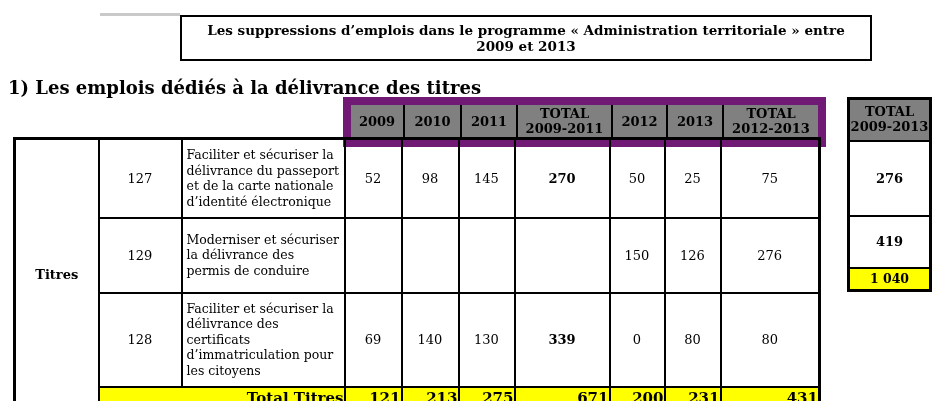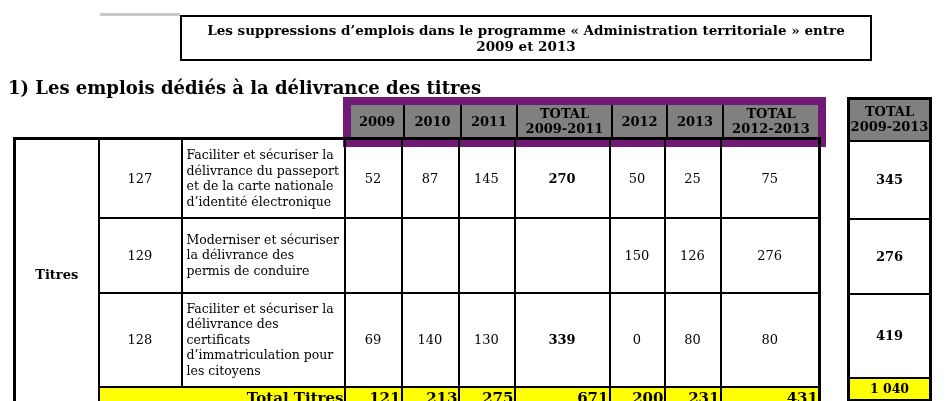--- a/index.html
+++ b/index.html
@@ -138,21 +138,21 @@
         <col style="width:55px">
         <col style="width:56px">
       <col style="width:99px">
     </colgroup>
     <tbody>
         <tr style="height:78px">
       <td class="group" rowspan="4">Titres</td>
       <td>127</td>
       <td class="desc">Faciliter et sécuriser la délivrance du passeport et de la carte nationale d’identité électronique</td>
       <td>52</td>
-      <td>87</td>
+      <td>98</td>
       <td>145</td>
       <td class="bold-total">270</td>
       <td>50</td>
       <td>25</td>
       <td>75</td>
     </tr>
     <tr style="height:75px">
       <td>129</td>
       <td class="desc">Moderniser et sécuriser la délivrance des permis de conduire</td>
       <td></td>
@@ -189,27 +189,24 @@
 
   <table class="grand-table">
     <colgroup>
         <col style="width:82px">
       </colgroup>
     <tbody>
         <tr style="height:42px">
       <td class="gt-header">TOTAL
 2009-2013</td>
     </tr>
-    <tr style="height:78px">
-      <td>345</td>
-    </tr>
     <tr style="height:75px">
       <td>276</td>
     </tr>
-    <tr style="height:84px">
+    <tr style="height:52px">
       <td>419</td>
     </tr>
     <tr style="height:23px">
       <td class="gt-total">1 040</td>
     </tr>
   </tbody>
     </table>
 
 </div>
 

